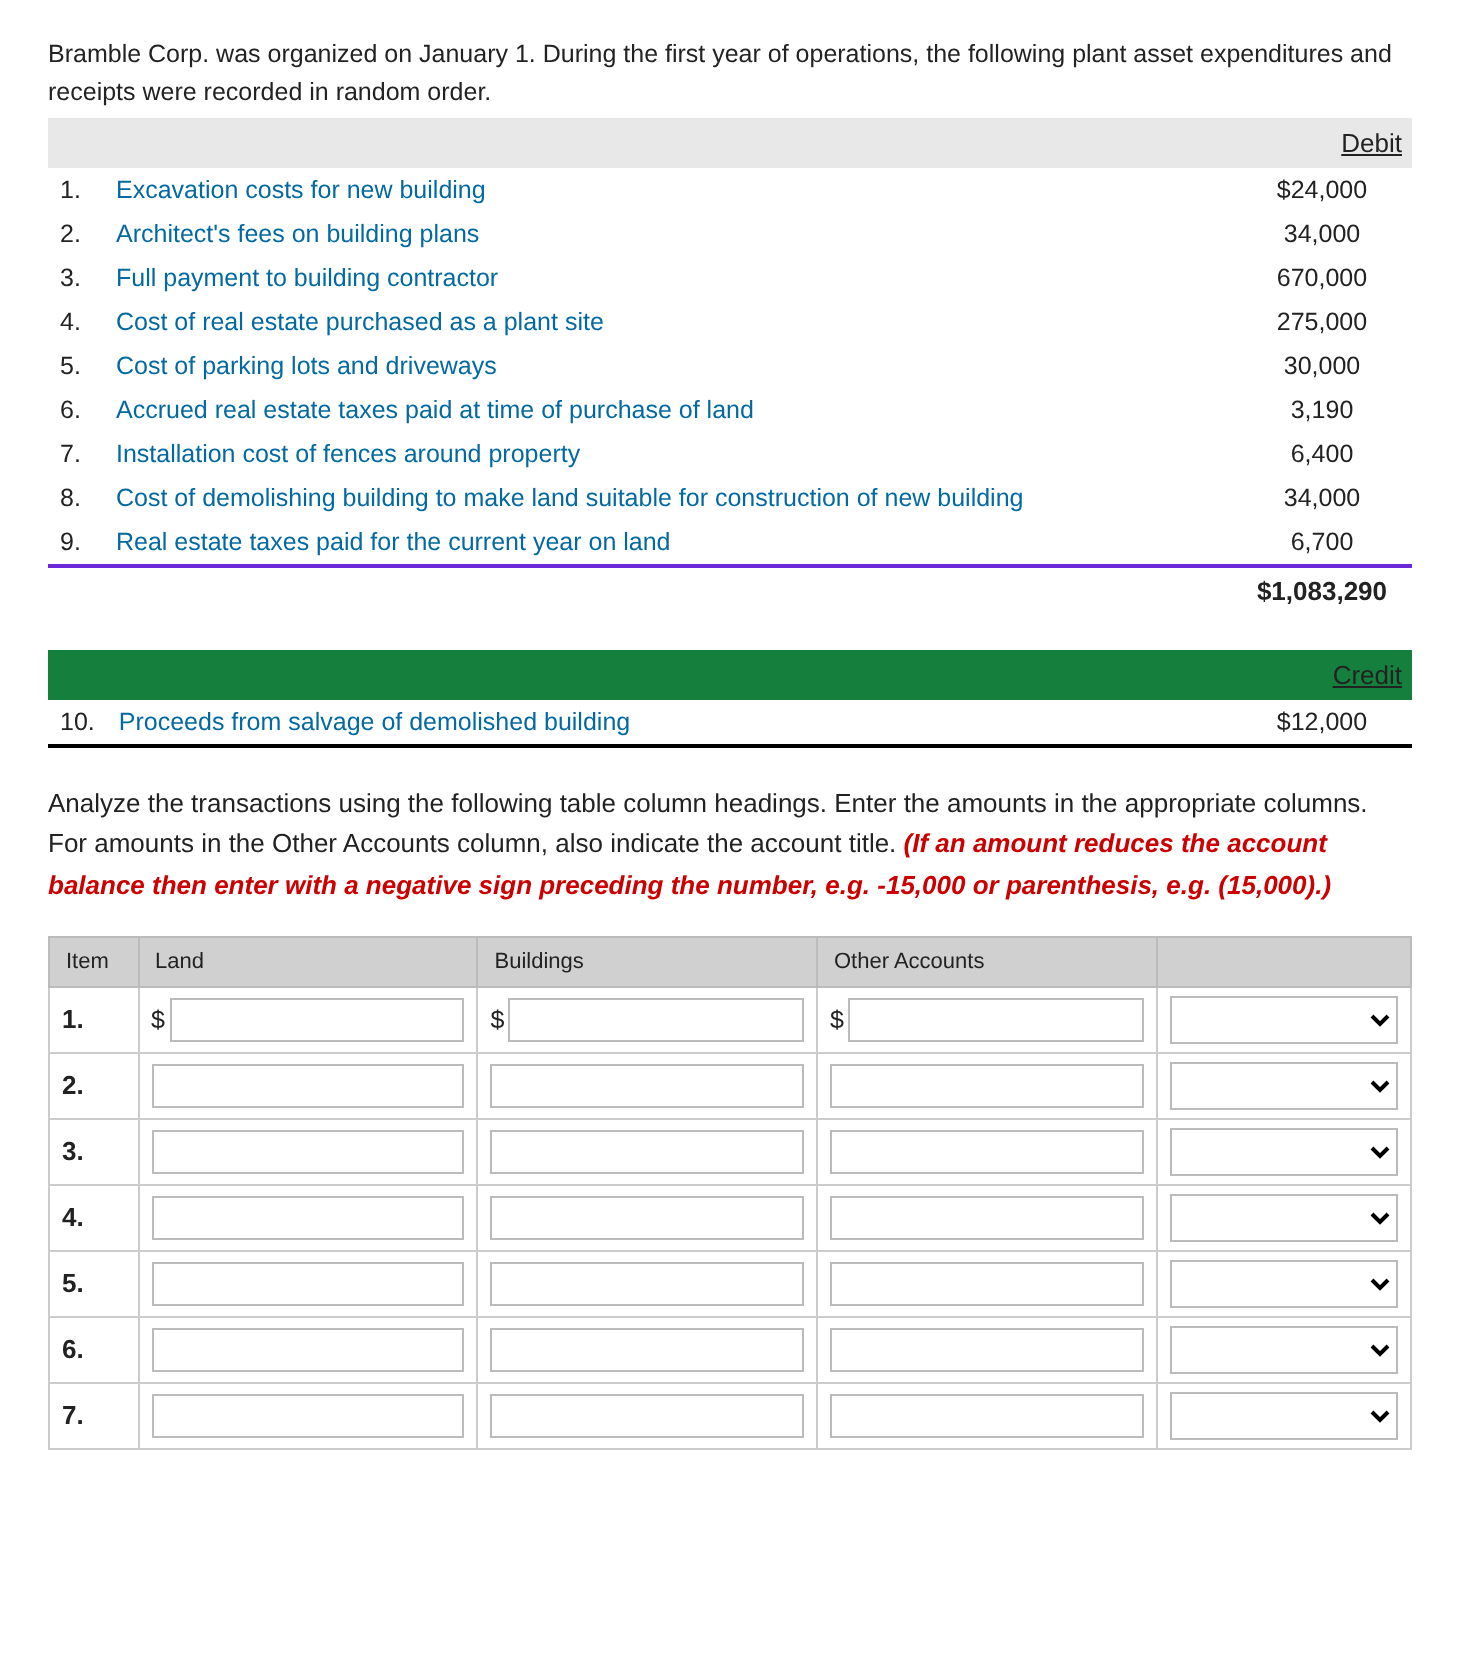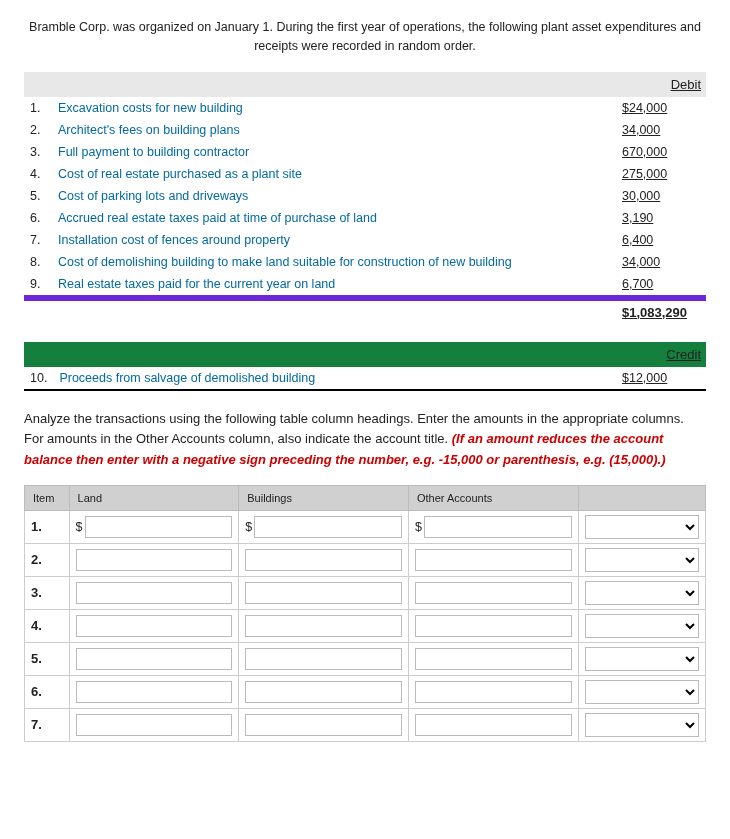--- a/index.html
+++ b/index.html
@@ -7,22 +7,21 @@
       font-family: Arial, sans-serif;
       font-size: 13px;
       color: #222;
       background: #fff;
       padding: 18px 24px;
       width: 730px;
     }
     .intro-text {
       font-size: 12.5px;
       line-height: 1.5;
-      margin-bottom: 16px;
-      text-align: center;
+      margin-bottom: 3px;
     }
     .transaction-table {
       width: 100%;
       border-collapse: collapse;
       margin-bottom: 18px;
     }
     .transaction-table th {
       background: #e8e8e8;
       text-align: right;
       padding: 5px;
@@ -36,26 +35,25 @@
       vertical-align: top;
     }
     .transaction-table td.num {
       width: 28px;
       color: #222;
     }
     .transaction-table td.desc {
       color: #0369a1;
     }
     .transaction-table td.amount {
-      text-align: left;
+      text-align: center;
       width: 90px;
-      text-decoration: underline;
     }
     .total-row td {
-      border-top: 6px solid #6d28d9;
+      border-top: 2px solid #6d28d9;
       font-weight: bold;
       font-size: 13px;
     }
     .analysis-text {
       font-size: 13px;
       line-height: 1.6;
       margin-bottom: 14px;
     }
     .analysis-text .italic-red {
       font-style: italic;

